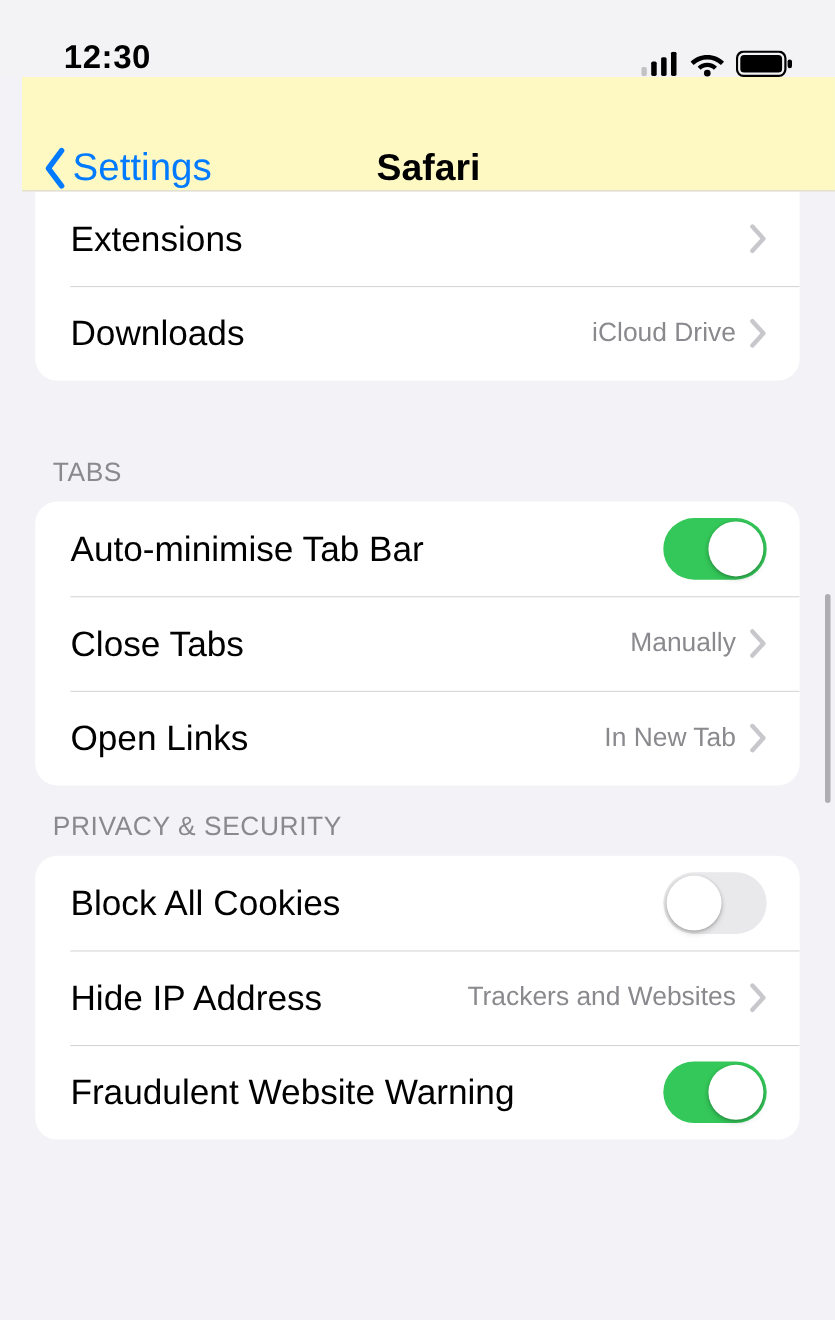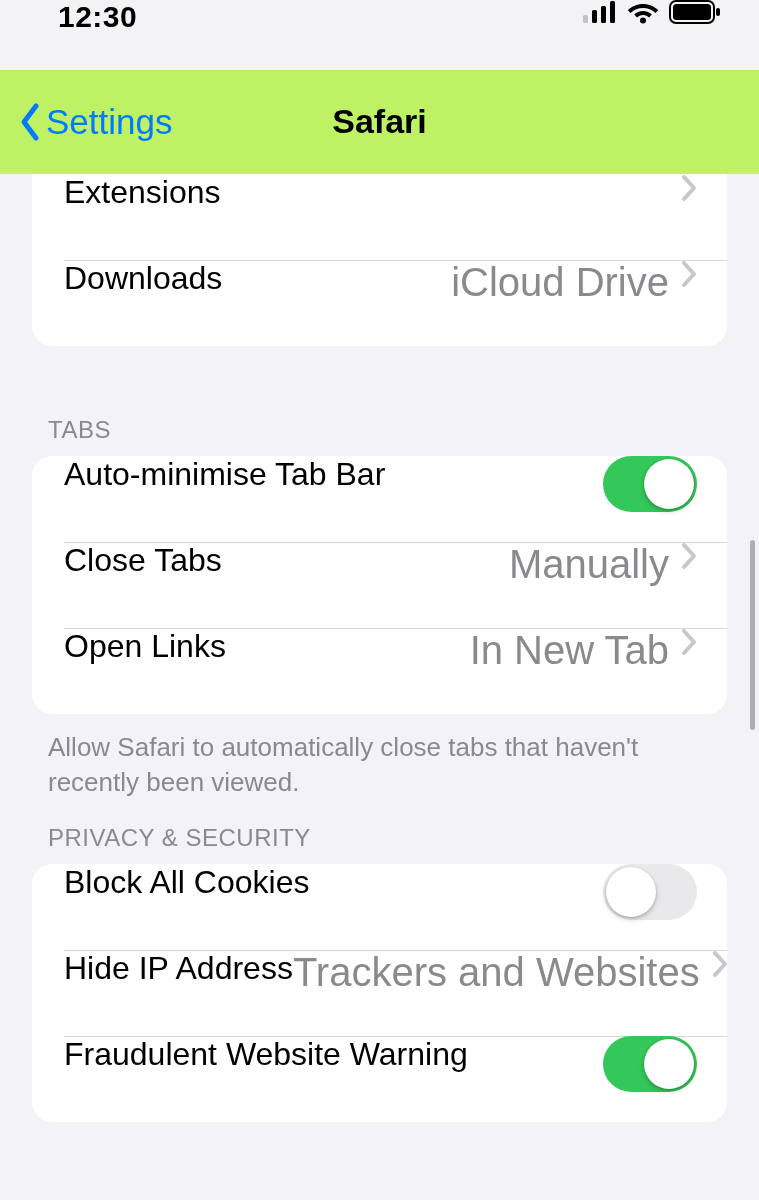--- a/index.html
+++ b/index.html
@@ -15,45 +15,46 @@
     width: 759px;
     height: 1200px;
     position: relative;
     background: #f2f2f7;
   }
 
   
   .status-bar {
     height: 70px;
     display: flex;
-    align-items: flex-start;
+    align-items: flex-end;
     justify-content: space-between;
     padding: 0 38px 0 58px;
     background: #f3f3f6;
   }
   .status-time {
     font-size: 30px;
     font-weight: 600;
     letter-spacing: 0.5px;
   }
   .status-icons {
     display: flex;
     align-items: center;
     gap: 10px;
   }
   .status-icons svg { display: block; }
 
   
   .nav-header {
     height: 104px;
-    background: #bef264;
+    background: #fef9c3;
     border-bottom: 1px solid #d6d6da;
     position: relative;
     display: flex;
-    align-items: center;
+    align-items: flex-end;
+    margin-left: 20px;
   }
   .back-btn {
     display: flex;
     align-items: center;
     color: #007aff;
     padding-left: 18px;
     font-size: 35px;
     gap: 4px;
     cursor: pointer;
   }
@@ -69,41 +70,41 @@
   
   .group {
     margin: 0 32px;
     background: #fff;
     border-radius: 20px;
     overflow: hidden;
   }
   .group.first { border-top-left-radius: 0; border-top-right-radius: 0; margin-top: 0; }
   .row {
     display: flex;
-    align-items: flex-start;
+    align-items: center;
     min-height: 86px;
     padding: 0 30px 0 32px;
     position: relative;
   }
   .row + .row::before {
     content: "";
     position: absolute;
     top: 0; left: 32px; right: 0;
     height: 1px;
     background: #d6d6da;
   }
   .row-label {
     font-size: 32px;
     font-weight: 400;
     color: #000;
     flex: 0 0 auto;
   }
   .row-spacer { flex: 1 1 auto; }
   .row-value {
-    font-size: 40px;
+    font-size: 24px;
     color: #8a8a8e;
     margin-right: 12px;
     white-space: nowrap;
   }
   .chevron {
     flex: 0 0 auto;
     color: #c7c7cc;
   }
 
   .section-header {
@@ -229,21 +230,20 @@
     <div class="row">
       <span class="row-label">Open Links</span>
       <span class="row-spacer"></span>
       <span class="row-value">In New Tab</span>
       <svg class="chevron" width="16" height="28" viewBox="0 0 16 28">
         <polyline points="3,3 13,14 3,25" fill="none" stroke="#c7c7cc" stroke-width="4" stroke-linecap="round" stroke-linejoin="round"></polyline>
       </svg>
     </div>
   </div>
 
-  <div class="section-footer">Allow Safari to automatically close tabs that haven't recently been viewed.</div>
 
   <div class="section-header" style="margin-top:24px">PRIVACY &amp; SECURITY</div>
 
   <div class="group">
     <div class="row">
       <span class="row-label">Block All Cookies</span>
       <span class="row-spacer"></span>
       <div class="toggle off">
           <div class="knob"></div>
         </div>

